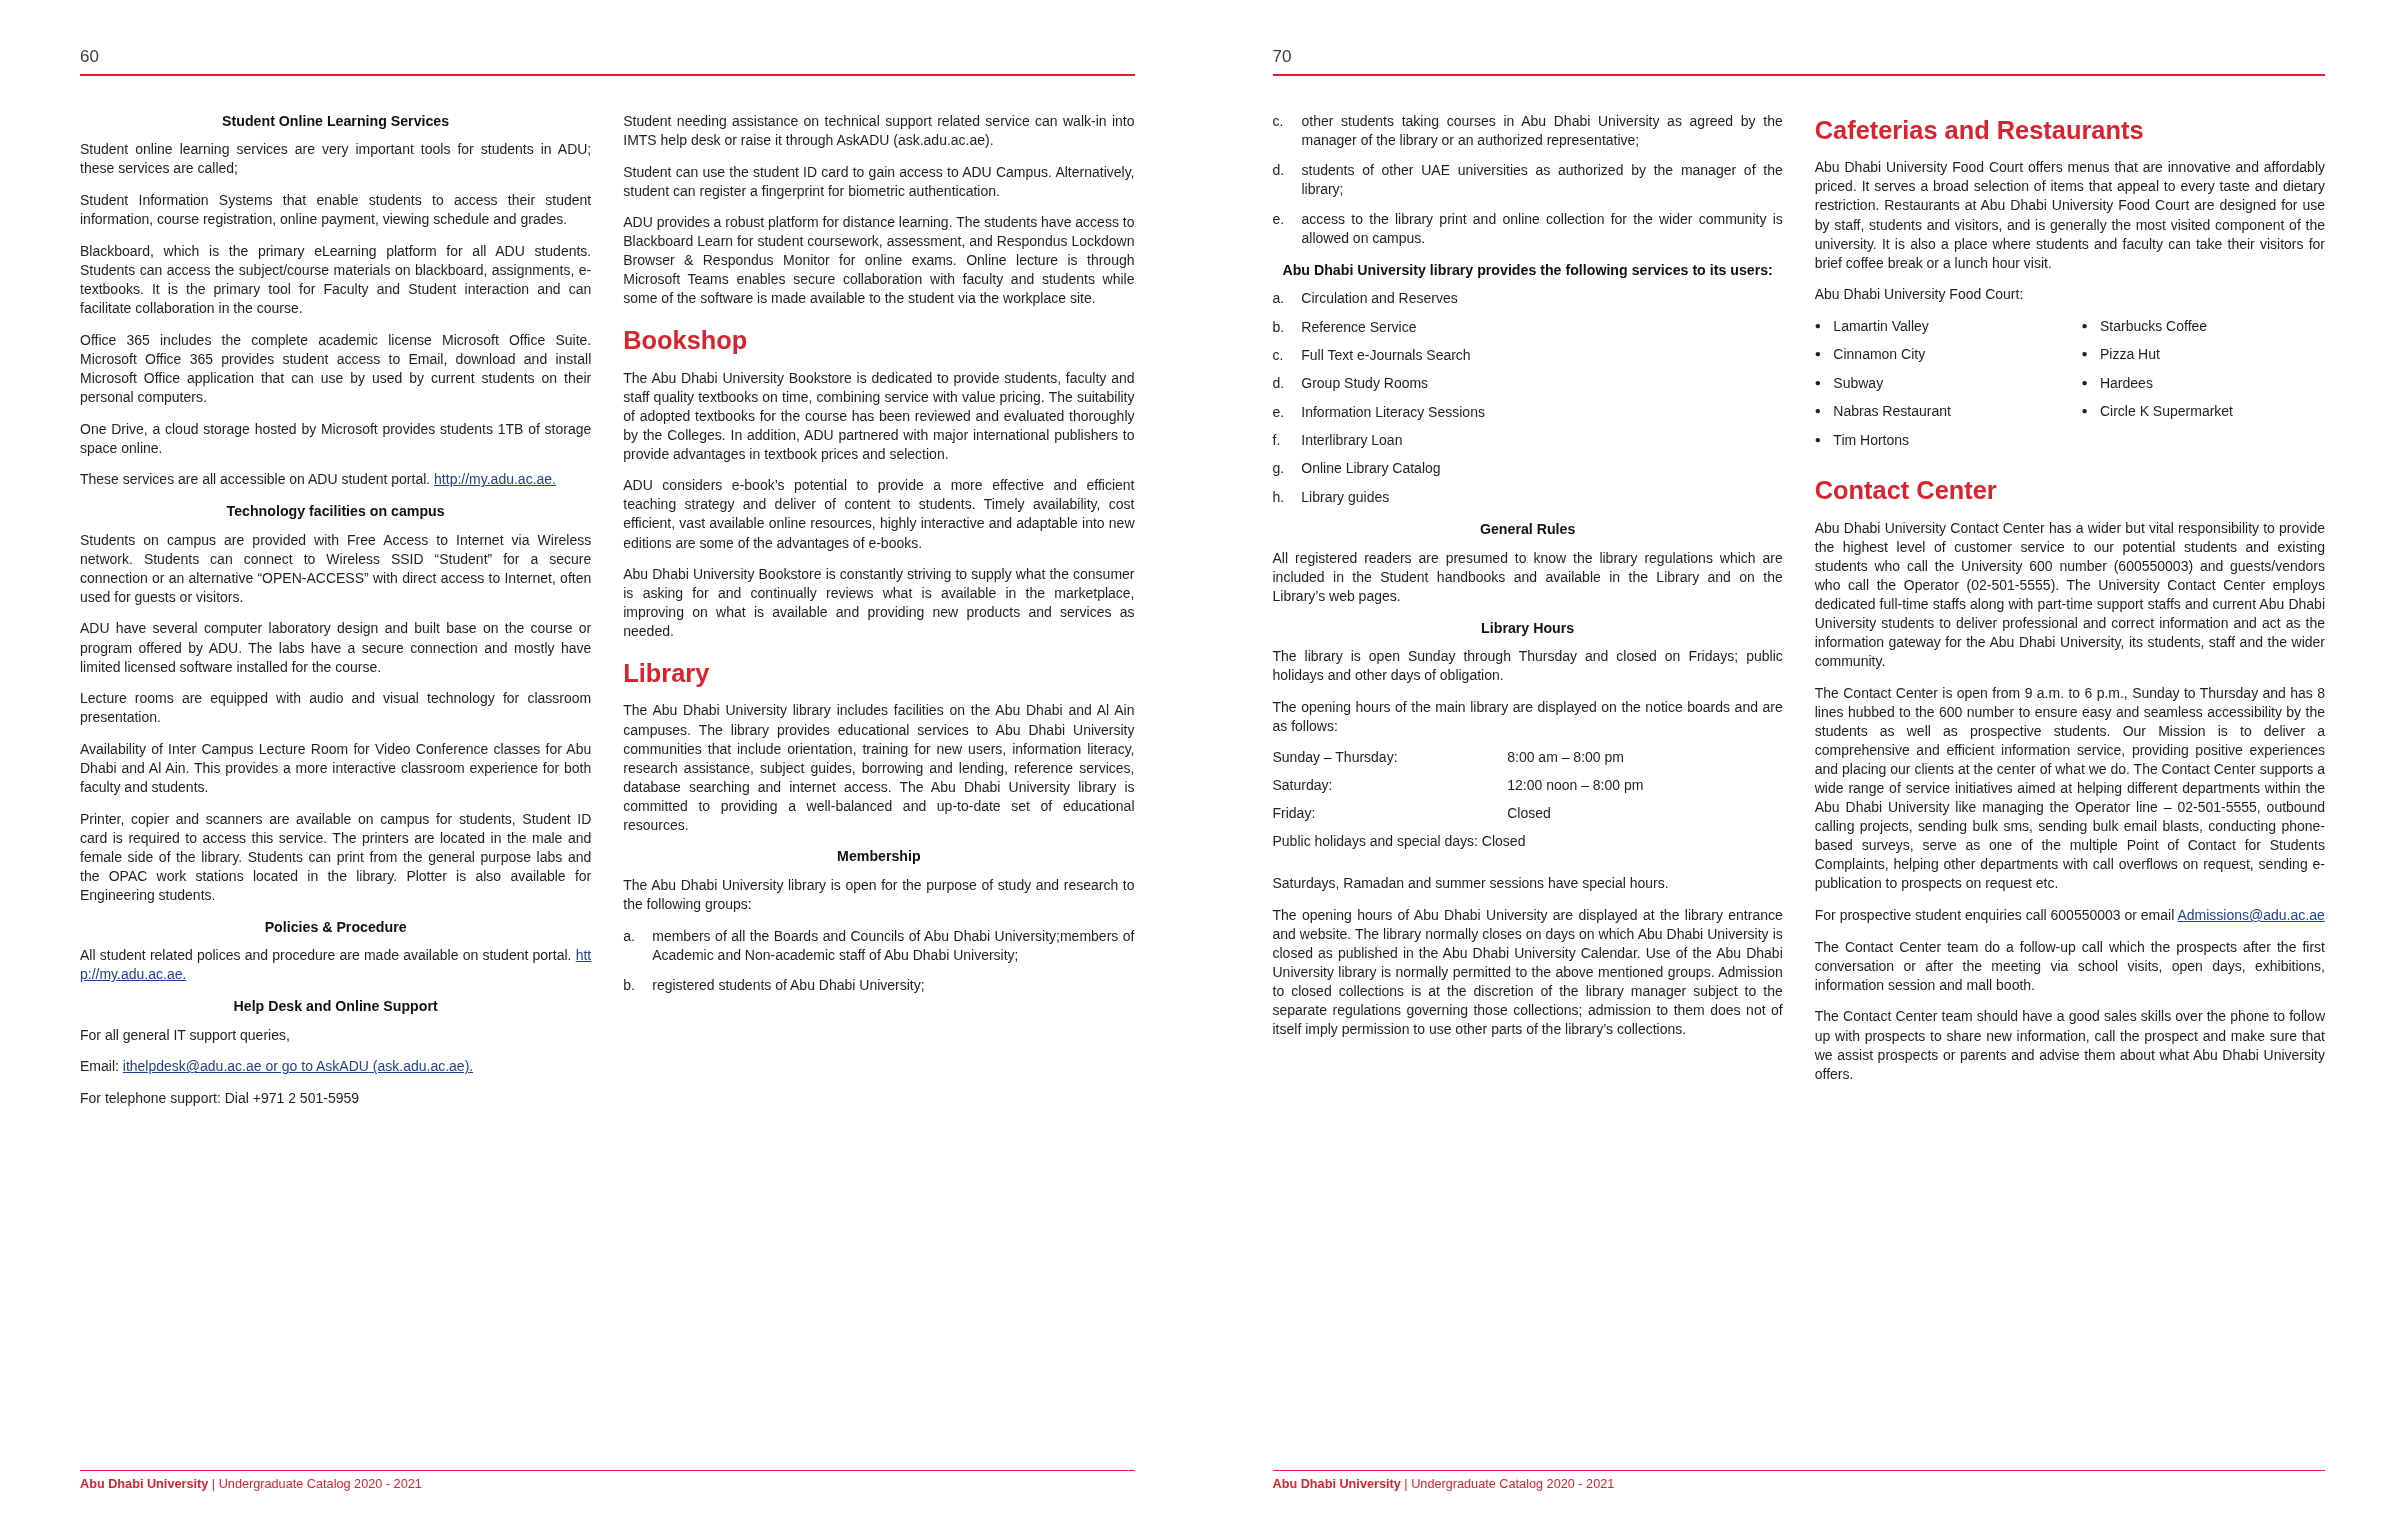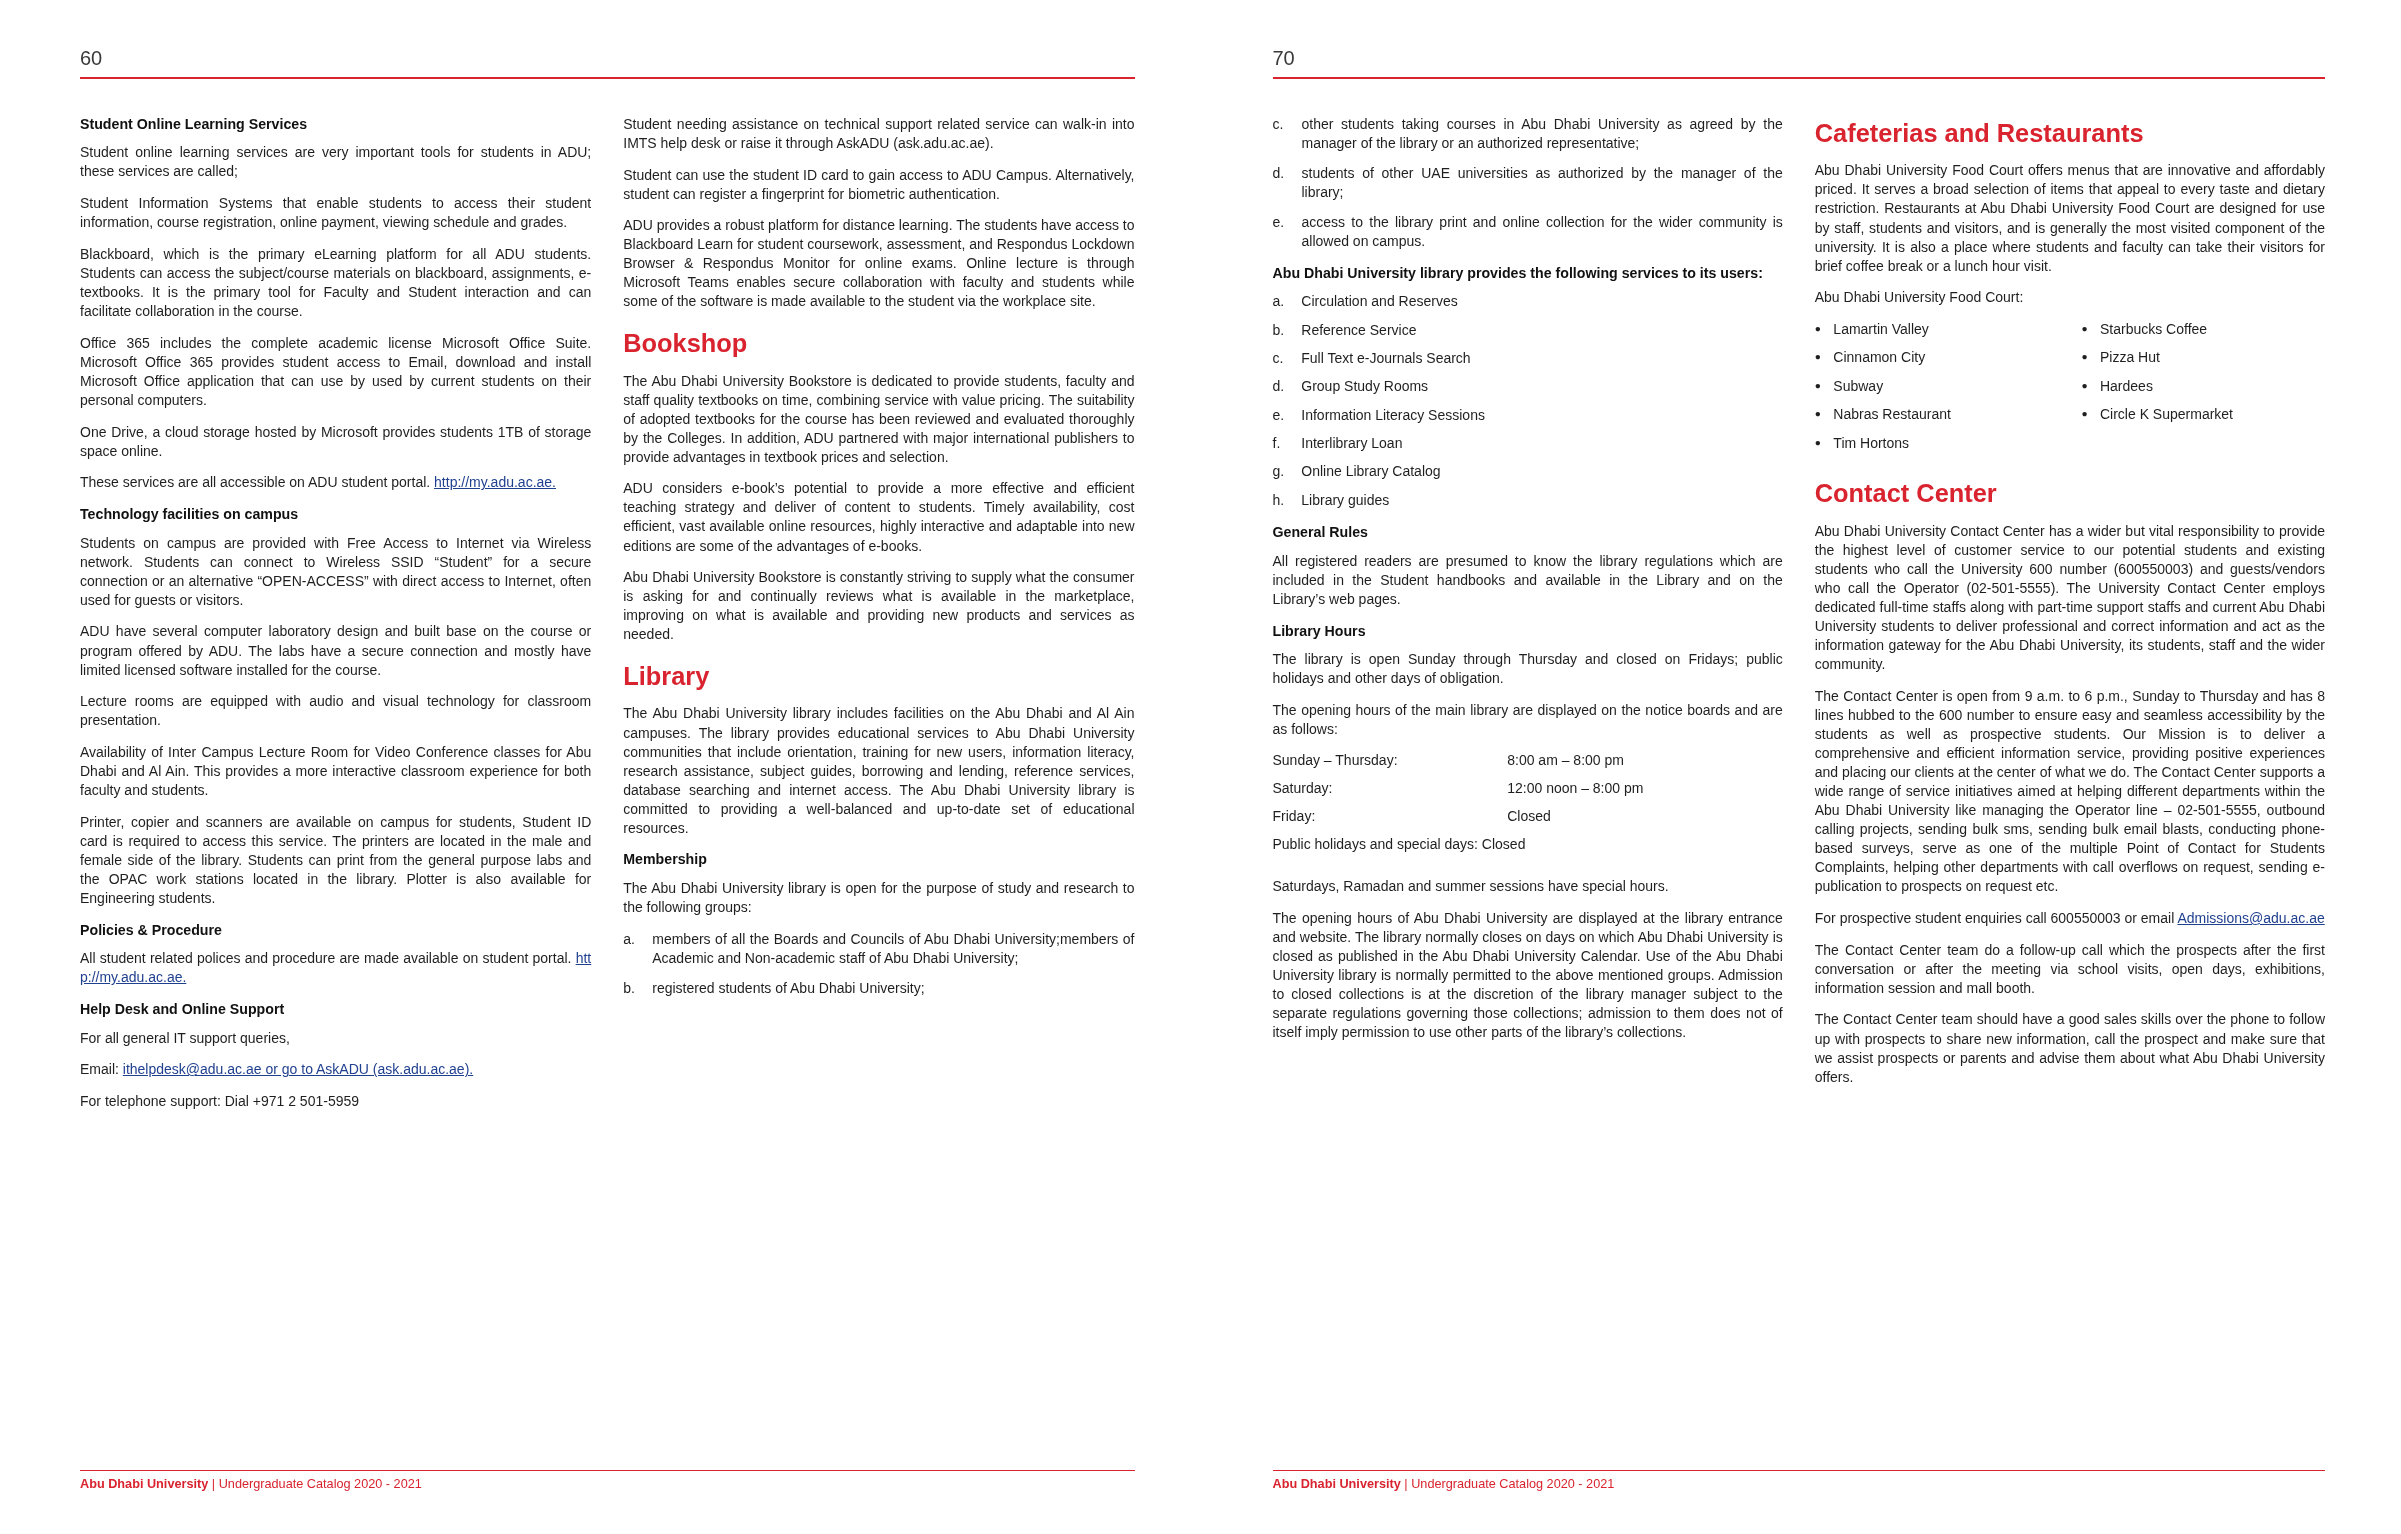--- a/index.html
+++ b/index.html
@@ -25,21 +25,21 @@
     height: 1535px;
     box-sizing: border-box;
     padding: 47px 66px 0 80px;
     position: relative;
   }
   .page.right {
     padding-left: 72px;
     padding-right: 76px;
   }
   .page-head {
-    font-size: 20px;
+    font-size: 17px;
     color: #3a3a3a;
     padding-bottom: 6.8px;
     border-bottom: 2.1px solid #d9232e;
     margin-bottom: 16px;
   }
   .cols {
     display: flex;
     gap: 32px;
     margin-top: 36px;
   }
@@ -54,20 +54,21 @@
     margin: 0 0 12.7px 0;
     color: #1f1f1f;
     hyphens: auto;
   }
   .h-bold {
     font-size: 14.2px;
     font-weight: bold;
     margin: 0 0 10.2px 0;
     color: #111;
     line-height: 1.3;
+    text-align: center;
   }
   .h-red {
     color: #d9232e;
     font-size: 25.4px;
     font-weight: bold;
     margin: 18.6px 0 13.6px 0;
     line-height: 1.1;
   }
   .h-red.first { margin-top: 5.1px; }
   .link {

